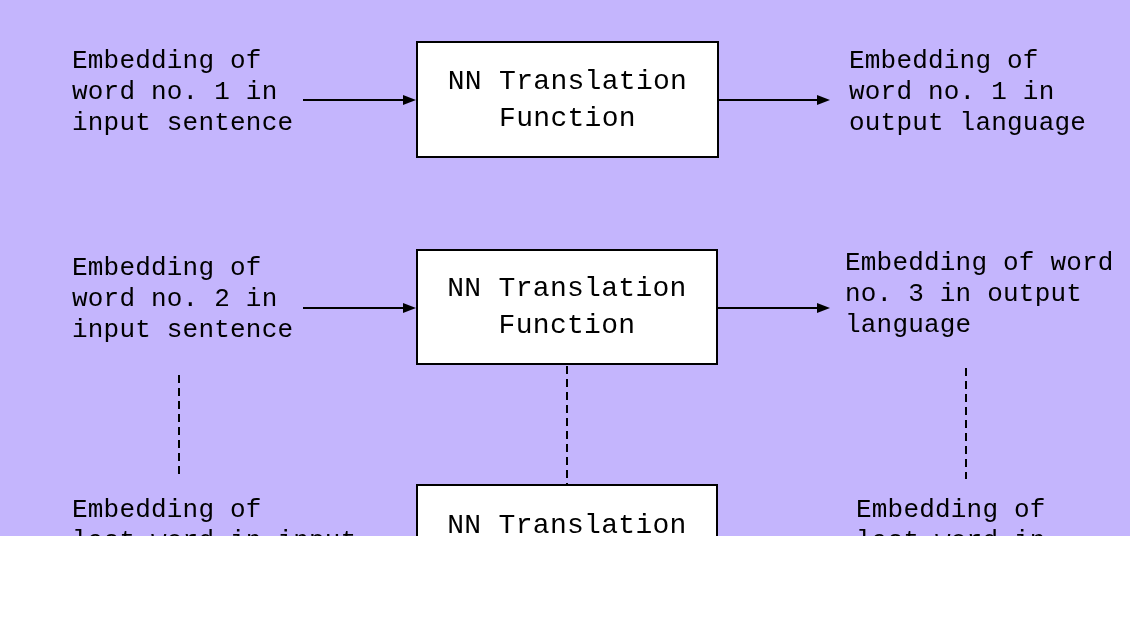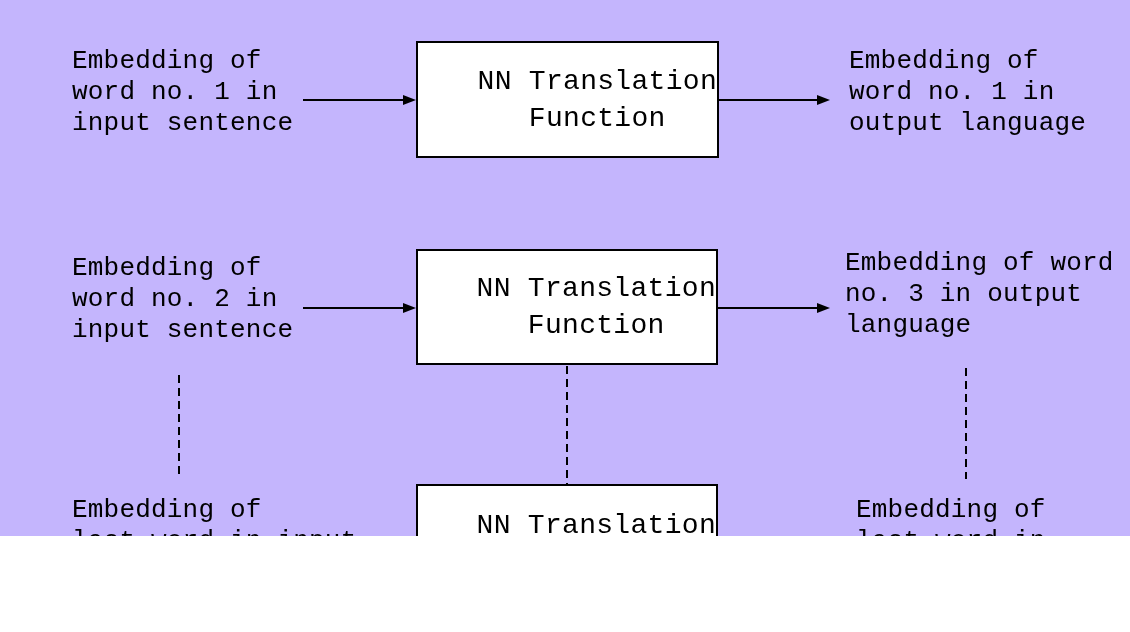--- a/index.html
+++ b/index.html
@@ -32,21 +32,21 @@
     color: #000000;
     text-align: left;
   }
   .nn-box {
     position: absolute;
     border: 2px solid #000000;
     background: #ffffff;
     box-sizing: border-box;
     display: flex;
     align-items: center;
-    justify-content: flex-end;
+    justify-content: center;
   }
   .nn-box .box-label {
     white-space: pre-line;
     text-align: center;
     font-size: 28px;
     line-height: 37px;
     letter-spacing: 0.3px;
     color: #000000;
   }
   

